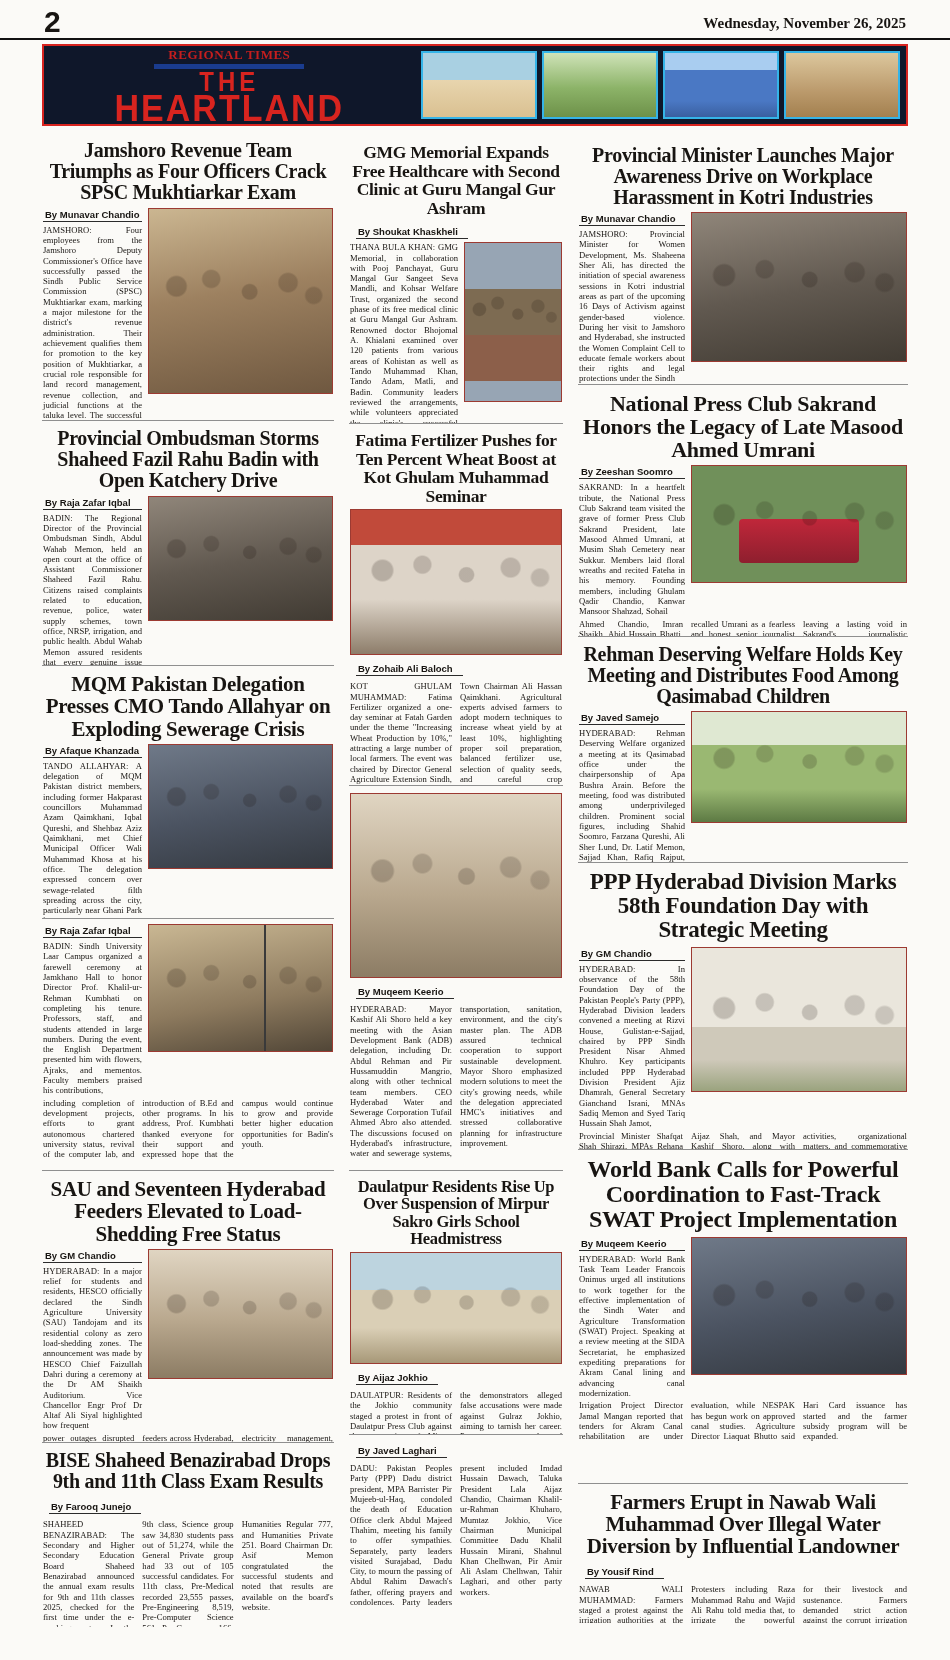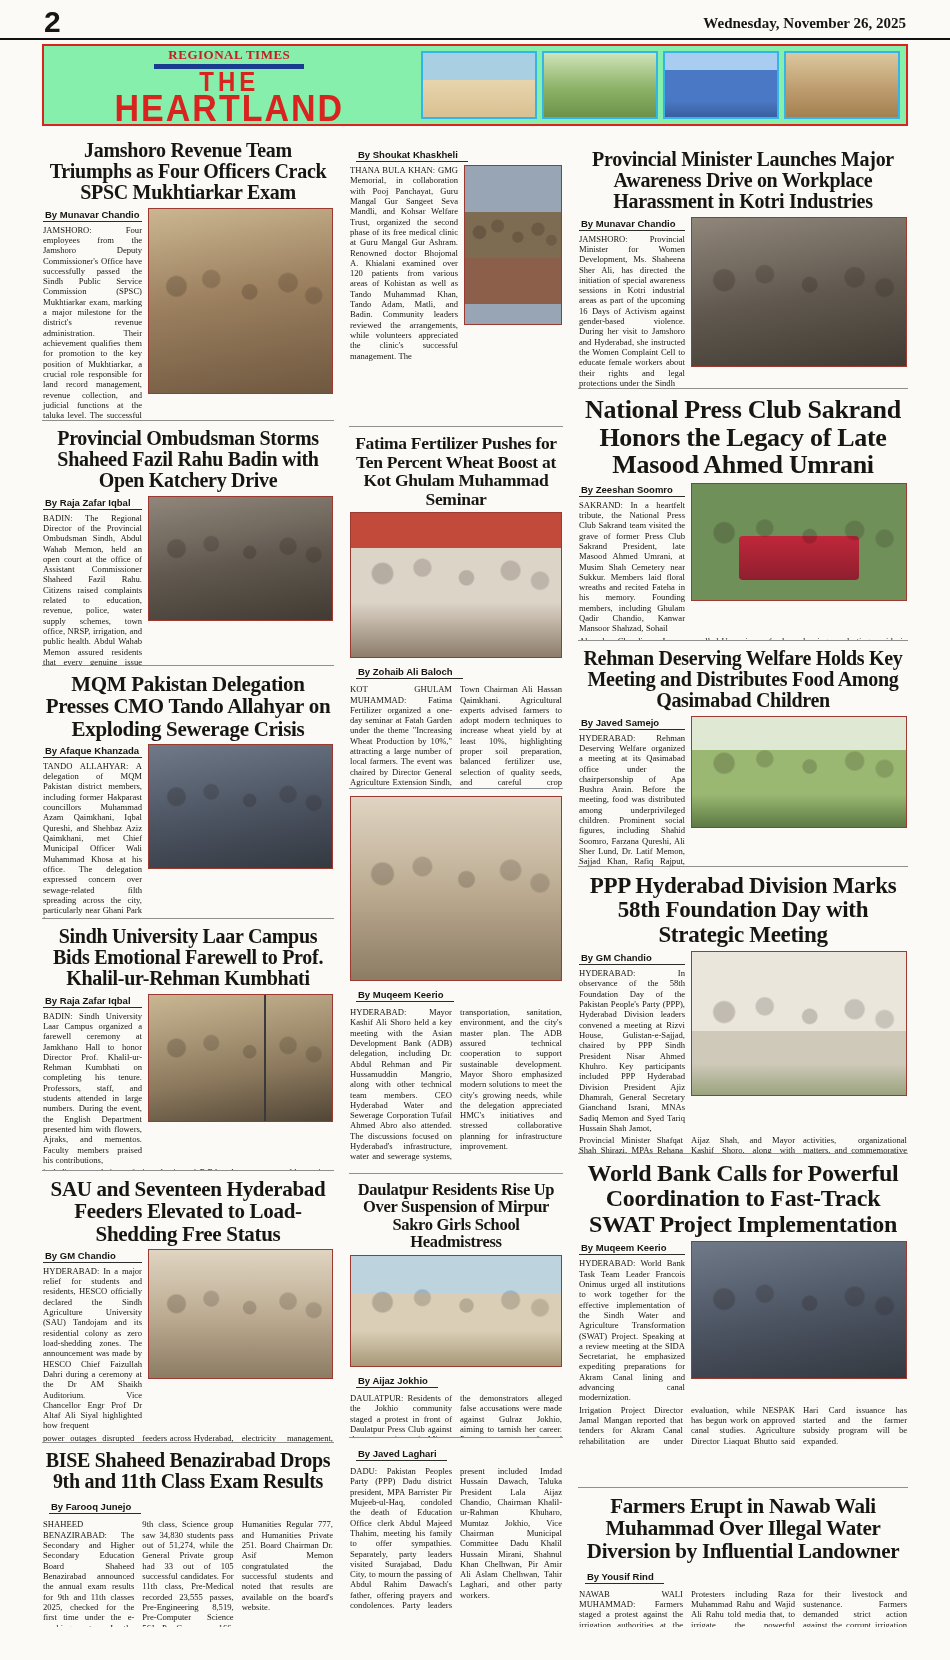--- a/index.html
+++ b/index.html
@@ -5,47 +5,47 @@
   *{margin:0;padding:0;box-sizing:border-box}
   html,body{background:#e9e9e9}
   .page{position:relative;width:950px;height:1660px;margin:0 auto;background:#fbfaf7;
         font-family:"Liberation Serif",serif;color:#181512;overflow:hidden}
   
   .topbar{display:flex;justify-content:space-between;align-items:flex-end;
           padding:8px 44px 3px 44px;border-bottom:2.5px solid #111}
   .pagenum{font-family:"Liberation Sans",sans-serif;font-weight:bold;font-size:30px;line-height:.9}
   .date{font-weight:bold;font-size:15px;padding-bottom:3px}
   
-  .masthead{margin:4px 42px 7px 42px;border:2px solid #d8241f;display:flex;height:82px;background:#86efac}
+  .masthead{margin:4px 42px 7px 42px;border:2px solid #d8241f;display:flex;height:82px;background:#0f172a}
   .mast-left{width:43%;display:flex;flex-direction:column;align-items:center;justify-content:center;padding:2px 0}
   .rt-logo{display:flex;flex-direction:column;align-items:center;width:150px}
   .rt-text{color:#c41e1e;font-weight:bold;font-size:13px;letter-spacing:.5px;white-space:nowrap}
   .rt-bar{height:5px;width:100%;background:#1a3c8f;margin-top:1px}
   .mast-title{display:flex;flex-direction:column;align-items:center;line-height:.9;margin-top:2px}
   .mast-the{font-family:"Liberation Sans",sans-serif;font-weight:bold;font-size:24px;color:#d8241f;
             letter-spacing:4px;transform:scaleY(1.15)}
   .mast-heart{font-family:"Liberation Sans",sans-serif;font-weight:bold;font-size:34px;color:#d8241f;
               letter-spacing:2px;transform:scaleY(1.1)}
   .mast-photos{flex:1;display:flex;gap:5px;padding:5px 6px;align-items:stretch}
   .mast-photo{flex:1;border:2px solid #35b4e8}
   .mp1{background:linear-gradient(180deg,#a9d0e2 0 42%,#e8d5ae 42%,#d9c091)}
   .mp2{background:linear-gradient(180deg,#cfe3b8,#8cb368 55%,#6d9149)}
   .mp3{background:linear-gradient(180deg,#a9cdf0 0 26%,#4a78c4 26% 75%,#3a5fa0)}
   .mp4{background:linear-gradient(180deg,#dcc79d,#bb9a6c 60%,#a3804f)}
   
-  .content{display:flex;padding:0 42px;align-items:flex-end}
+  .content{display:flex;padding:0 42px;align-items:center}
   .vr{width:1px;background:#9a9a9a;margin:2px 0}
   .colA{width:299px;padding-right:7px}
   .colB{width:228px;padding:0 7px}
   .colC{flex:1;padding-left:7px}
   .art{overflow:hidden;padding:5px 1px 4px 1px}
   .art + .art{border-top:1px solid #8f8f8f}
   .hl{font-family:"Liberation Serif",serif;font-weight:bold;text-align:center;
       line-height:1.06;letter-spacing:-0.3px;margin:2px 0 4px 0}
-  .s24{font-size:24px}.s23{font-size:23px}.s22{font-size:26px}.s21{font-size:21px}
+  .s24{font-size:24px}.s23{font-size:23px}.s22{font-size:22px}.s21{font-size:21px}
   .s20{font-size:20px}.s17{font-size:17.5px}.s16{font-size:16.5px}.s15{font-size:15.5px}
   .byline{display:inline-block;font-family:"Liberation Sans",sans-serif;font-weight:bold;
           font-size:9.5px;border-bottom:1.4px solid #2b2b2b;padding:0 10px 1px 2px;
           margin:1px 0 3px 6px;white-space:nowrap}
   .body{font-size:8.6px;line-height:1.2;text-align:justify;word-spacing:.4px}
   .cols2{column-count:2;column-gap:8px;margin-top:2px}
   .cols3{column-count:3;column-gap:8px;margin-top:2px}
   .row{display:flex;gap:6px;margin-bottom:2px}
   .lw{flex:none;display:flex;flex-direction:column}
   .lw .byline{margin-left:0}
@@ -139,21 +139,20 @@
           <div class="lw" style="width:99px">
             <span class="byline">By Afaque Khanzada</span>
             <p class="body">TANDO ALLAHYAR: A delegation of MQM Pakistan district members, including former Hakparast councillors Muhammad Azam Qaimkhani, Iqbal Qureshi, and Shehbaz Aziz Qaimkhani, met Chief Municipal Officer Wali Muhammad Khosa at his office. The delegation expressed concern over sewage-related filth spreading across the city, particularly near Ghani Park in</p>
           </div>
           <div class="photo ph-office" style="height:125px"></div>
         </div>
 
       </article>
 
       <article class="art" style="height:252px">
-        <h2 class="hl s20">Sindh University Laar Campus Bids Emotional Farewell to Prof. Khalil-ur-Rehman Kumbhati</h2>
         <div class="row">
           <div class="lw" style="width:99px">
             <span class="byline">By Raja Zafar Iqbal</span>
             <p class="body">BADIN: Sindh University Laar Campus organized a farewell ceremony at Jamkhano Hall to honor Director Prof. Khalil-ur-Rehman Kumbhati on completing his tenure. Professors, staff, and students attended in large numbers. During the event, the English Department presented him with flowers, Ajraks, and mementos. Faculty members praised his contributions,</p>
           </div>
           <div class="photo ph-class" style="height:128px"></div>
         </div>
         <p class="body cols3">including completion of development projects, efforts to grant autonomous chartered university status, revival of the computer lab, and introduction of B.Ed and other programs. In his address, Prof. Kumbhati thanked everyone for their support and expressed hope that the campus would continue to grow and provide better higher education opportunities for Badin's youth.</p>
       </article>
 
@@ -175,20 +174,21 @@
         <p class="body cols3">SHAHEED BENAZIRABAD: The Secondary and Higher Secondary Education Board Shaheed Benazirabad announced the annual exam results for 9th and 11th classes 2025, checked for the first time under the e-marking system. In the 9th class, Science group saw 34,830 students pass out of 51,274, while the General Private group had 33 out of 105 successful candidates. For 11th class, Pre-Medical recorded 23,555 passes, Pre-Engineering 8,519, Pre-Computer Science 561, Pre-Commerce 166, Humanities Regular 777, and Humanities Private 251. Board Chairman Dr. Asif Memon congratulated the successful students and noted that results are available on the board's website.</p>
       </article>
 
     </div>
 
     <div class="vr"></div>
 
     <div class="colB">
 
       <article class="art" style="height:287px">
+        <h2 class="hl s17">GMG Memorial Expands Free Healthcare with Second Clinic at Guru Mangal Gur Ashram</h2>
         <span class="byline">By Shoukat Khaskheli</span>
         <div class="row">
           <div class="lw" style="width:108px">
             <p class="body">THANA BULA KHAN: GMG Memorial, in collaboration with Pooj Panchayat, Guru Mangal Gur Sangeet Seva Mandli, and Kohsar Welfare Trust, organized the second phase of its free medical clinic at Guru Mangal Gur Ashram. Renowned doctor Bhojomal A. Khialani examined over 120 patients from various areas of Kohistan as well as Tando Muhammad Khan, Tando Adam, Matli, and Badin. Community leaders reviewed the arrangements, while volunteers appreciated the clinic's successful management. The</p>
           </div>
           <div class="photo ph-collage" style="height:160px"></div>
         </div>
         
       </article>
 

